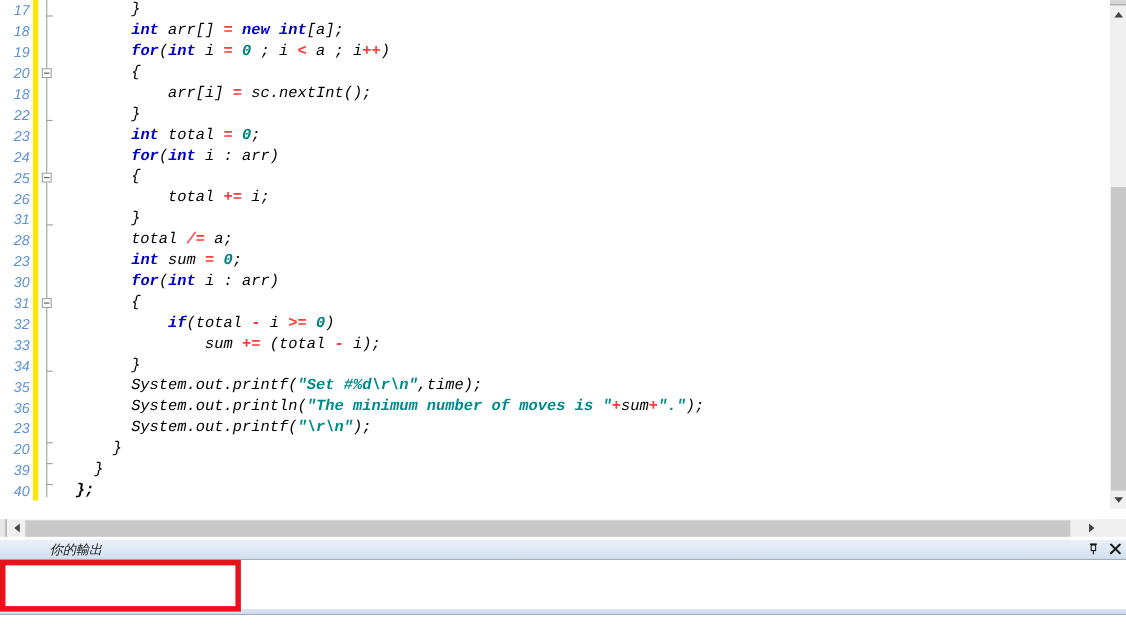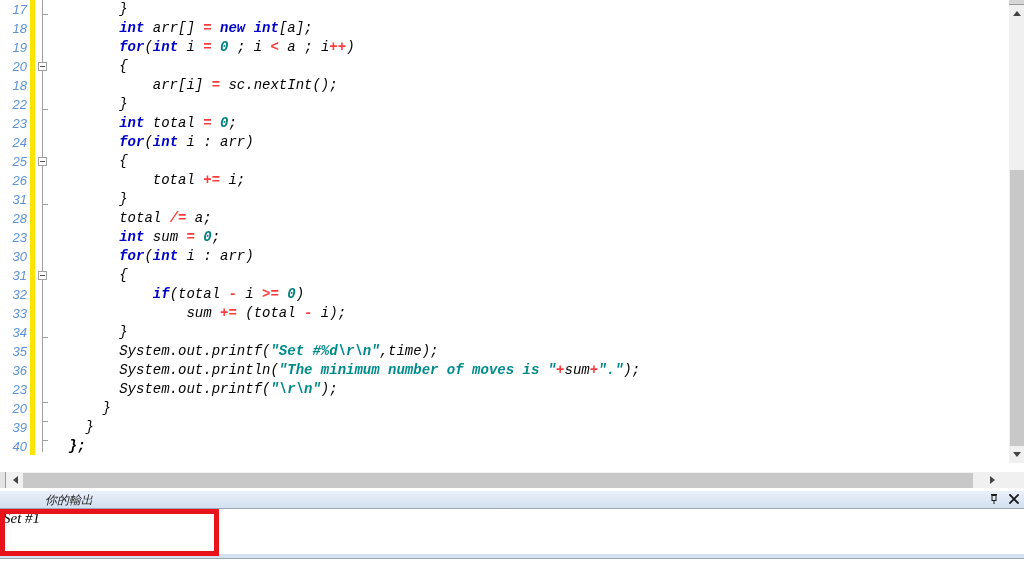--- a/index.html
+++ b/index.html
@@ -434,21 +434,21 @@
         </div>
         <div class="close-icon">
           <svg width="10" height="10" viewBox="0 0 10 10">
             <path d="M1 1 L9 9 M9 1 L1 9" stroke="#1a1a1a" stroke-width="1.8" stroke-linecap="square"></path>
           </svg>
         </div>
       </div>
     </div>
 
     <div class="panel-body">
-      <div class="output-text" id="outputtext"><div>Set #1</div></div>
+      <div class="output-text" id="outputtext"></div>
     </div>
 
     <div class="panel-gap"></div>
     <div class="panel-footer"></div>
   </div>
 
   <div class="annotation-rect"></div>
 
 </div>
 

